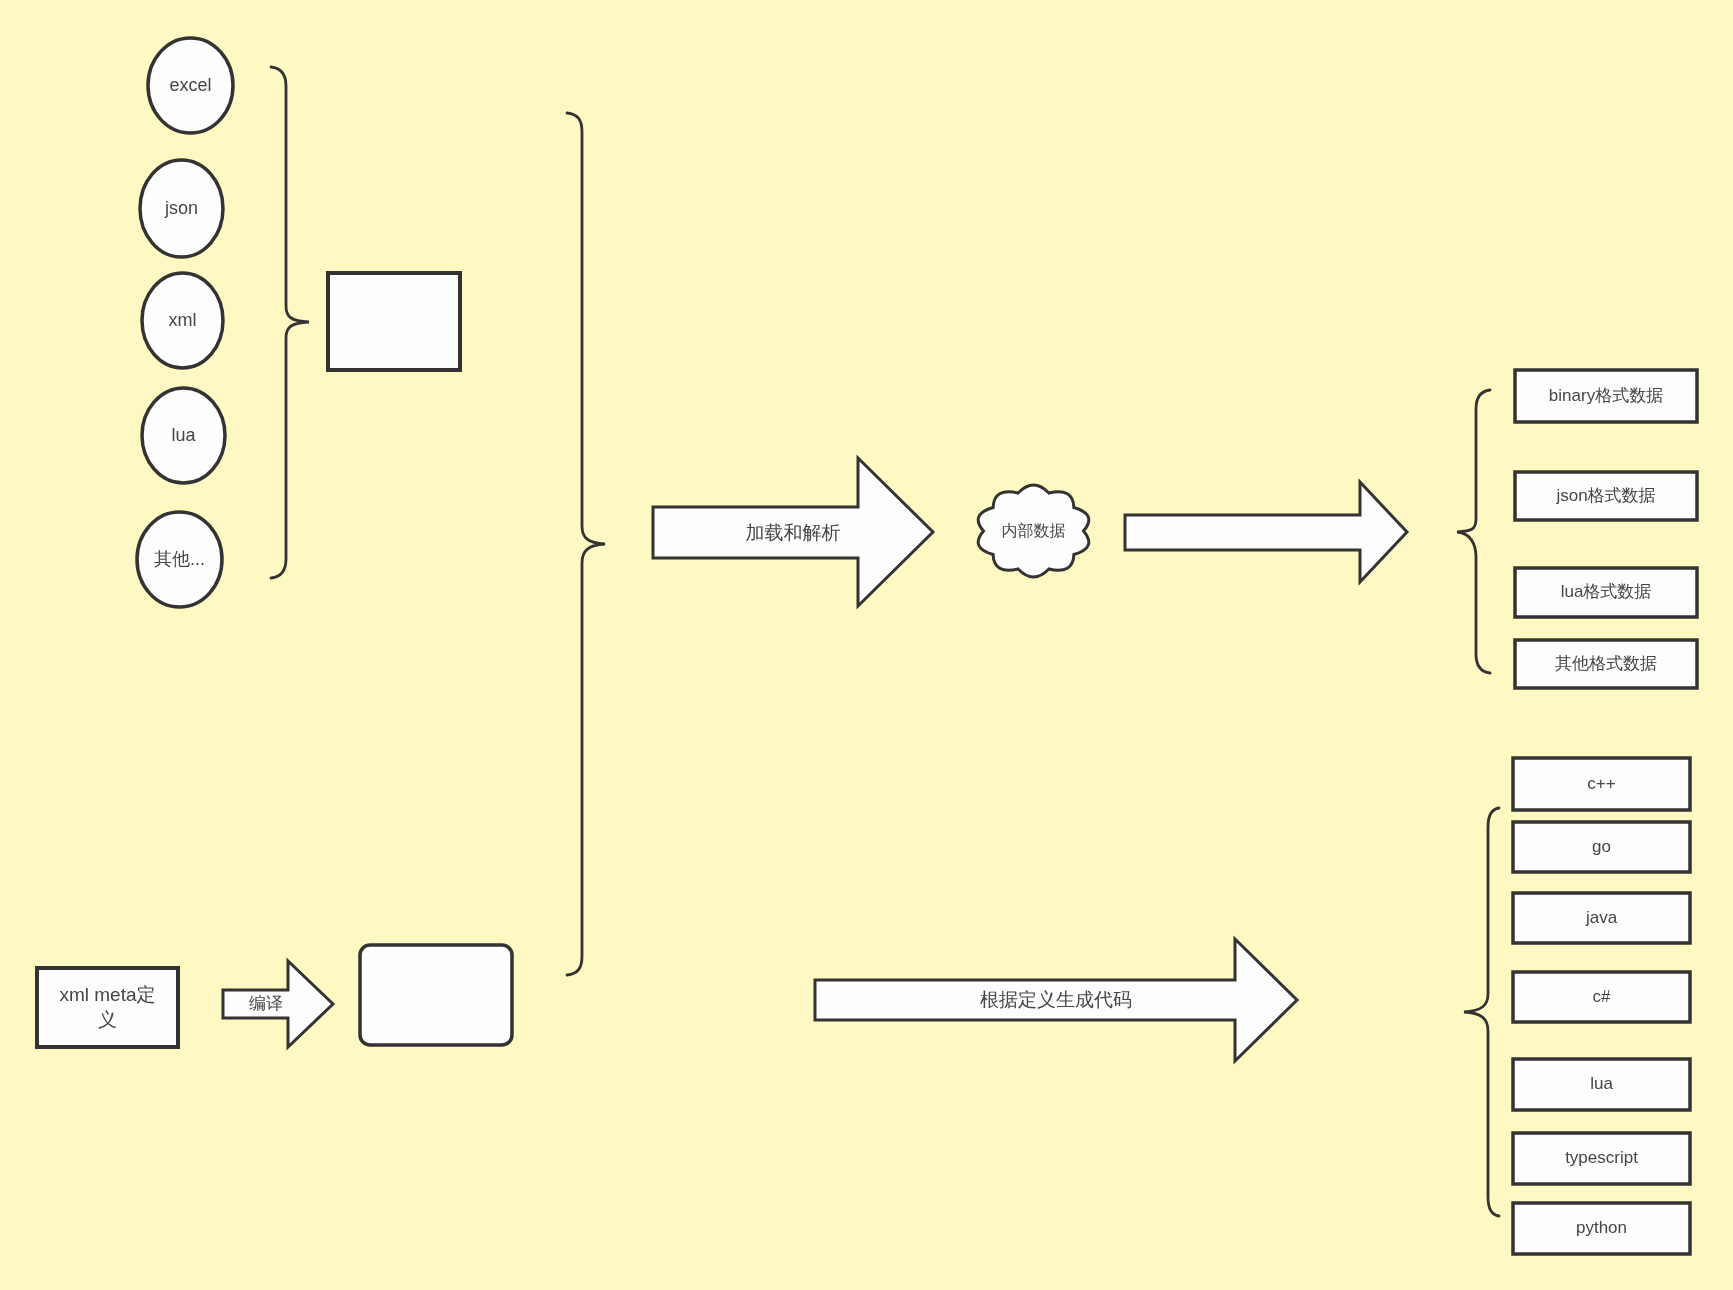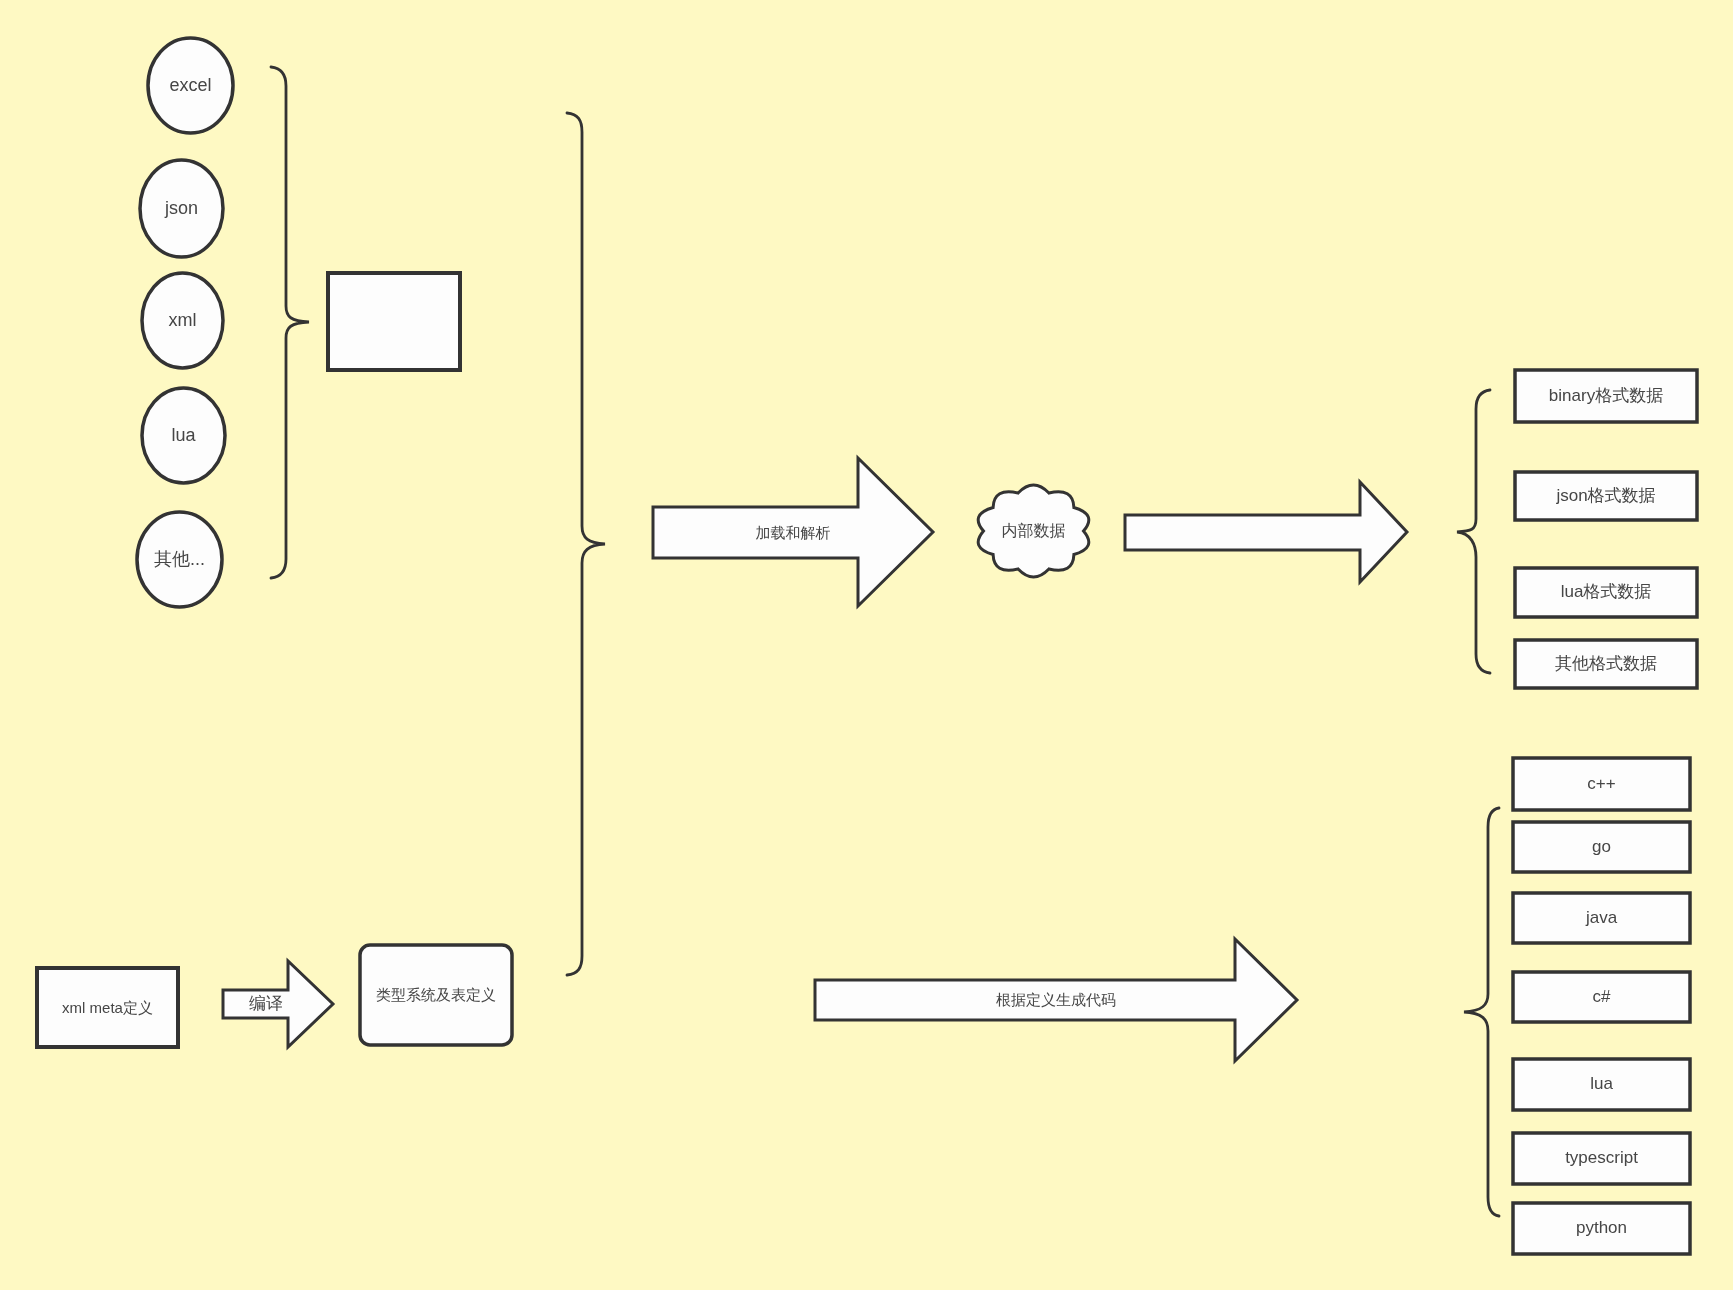--- a/index.html
+++ b/index.html
@@ -6,21 +6,21 @@
   .stage{
     position:relative;width:1733px;height:1290px;background:#fef9c3;
     font-family:"Liberation Sans","DejaVu Sans",sans-serif;overflow:hidden;
   }
   .layer{position:absolute;left:0;top:0;}
   .lbl{
     position:absolute;display:flex;align-items:center;justify-content:center;
     text-align:center;color:#464646;line-height:1.3;white-space:nowrap;
   }
   .lbl.wrap{white-space:normal;}
-  .f16{font-size:16px}.f17{font-size:17px}.f18{font-size:18px}.f19{font-size:15px}
+  .f16{font-size:16px}.f17{font-size:17px}.f18{font-size:18px}.f19{font-size:19px}
 </style>
 </head>
 <body>
 
 <div class="stage">
 
   <svg class="layer" width="1733" height="1290" viewBox="0 0 1733 1290">
     <g fill="#fdfdfd" stroke="#333333" stroke-width="3.5">
 
       <ellipse cx="190.5" cy="85.5" rx="42.5" ry="47.5"></ellipse>
@@ -92,17 +92,14 @@
   <div class="lbl f17" style="left:1513px;top:822px;width:177px;height:50px">go</div>
   <div class="lbl f17" style="left:1513px;top:893px;width:177px;height:50px">java</div>
   <div class="lbl f17" style="left:1513px;top:972px;width:177px;height:50px">c#</div>
   <div class="lbl f17" style="left:1513px;top:1059px;width:177px;height:51px">lua</div>
   <div class="lbl f17" style="left:1513px;top:1133px;width:177px;height:51px">typescript</div>
   <div class="lbl f17" style="left:1513px;top:1203px;width:177px;height:51px">python</div>
 
   <div class="lbl wrap f19" style="left:37px;top:968px;width:141px;height:79px">
     <span style="max-width:112px">xml meta定义</span>
   </div>
-  <div class="lbl wrap f19" style="left:360px;top:945px;width:152px;height:100px">
-    <span style="max-width:124px">类型系统及表定义</span>
-  </div>
 
 </div>
 
 </body></html>

